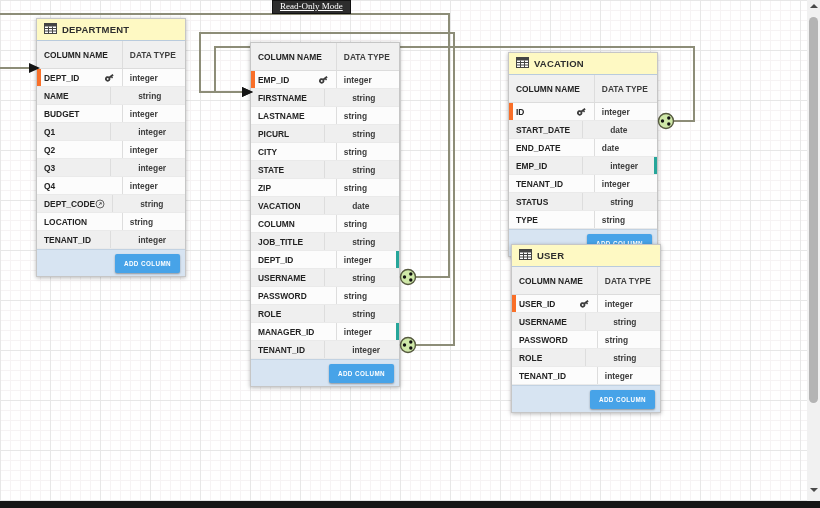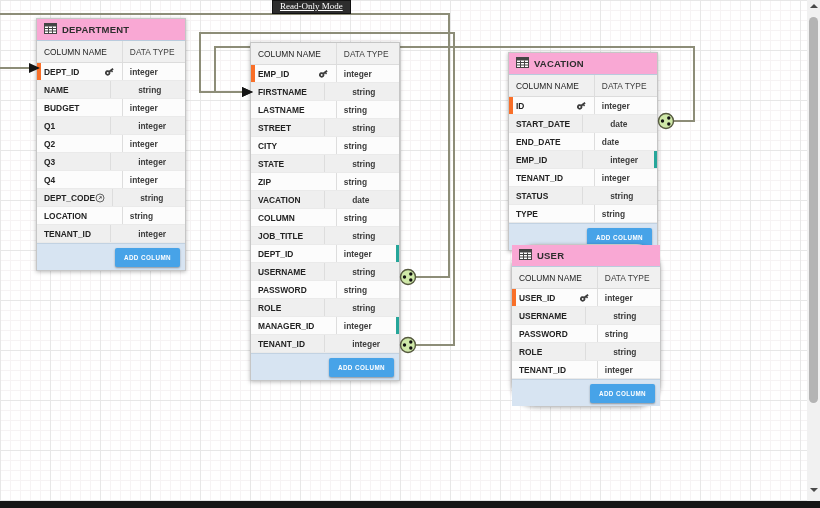--- a/index.html
+++ b/index.html
@@ -16,26 +16,26 @@
   svg.layer { position:absolute; left:0; top:0; width:820px; height:508px; pointer-events:none; }
   #lines-layer { z-index:1; }
   #markers-layer { z-index:3; }
 
   .table-card {
     position:absolute; z-index:2; background:#fcfcfc;
     border:1px solid #c6c6c6; box-shadow:0 1px 4px rgba(0,0,0,.28);
     font-size:8.5px; color:#2e2e2e;
   }
   .table-header {
-    height:22px; background:#f9a8d4; border-bottom:1px solid #b9cbdd;
+    height:22px; background:#fef9c3; border-bottom:1px solid #b9cbdd;
     display:flex; align-items:center; gap:5px; padding:0 7px;
     font-weight:bold; font-size:9.5px; letter-spacing:.2px; cursor:move;
   }
-  .col-headers { display:flex; height:22px; background:#f0f0f0; border-bottom:1px solid #dcdcdc;
-    font-weight:normal; font-size:7.8px; color:#333;justify-content:center; }
+  .col-headers { display:flex; height:28px; background:#f0f0f0; border-bottom:1px solid #dcdcdc;
+    font-weight:bold; font-size:7.8px; color:#333;justify-content:center; }
   .col-headers .cell { display:flex; align-items:center; }
   .row { display:flex; height:18px; background:#fcfcfc; border-bottom:1px solid #eaeaea; position:relative; cursor:pointer;font-weight:bold; }
   .row.alt { background:#efefef;gap:20px; }
   .row.pk::before { content:''; position:absolute; left:0; top:0; bottom:0; width:4px; background:var(--orange); }
   .row.fk::after  { content:''; position:absolute; right:0; top:0; bottom:0; width:3px; background:var(--teal); }
   .cell { display:flex; align-items:center; }
   .cell.name { width:58%; border-right:1px solid #ddd; padding-left:7px; font-size:8.4px; color:#222; }
   .cell.type { width:42%; padding-left:7px; color:#3d3d3d; font-size:8.4px; }
   .cell.name .row-icon { margin-left:auto; margin-right:7px; display:flex; }
   .table-footer { height:27px; background:#d7e4f2; border-top:1px solid #c2d2e2;
@@ -181,21 +181,21 @@
             <div class="cell type">string</div>
           </div>
           <div class="row">
             <div class="cell name">
               <span>LASTNAME</span>
             </div>
             <div class="cell type">string</div>
           </div>
           <div class="row alt">
             <div class="cell name">
-              <span>STREET</span>
+              <span>PICURL</span>
             </div>
             <div class="cell type">string</div>
           </div>
           <div class="row">
             <div class="cell name">
               <span>CITY</span>
             </div>
             <div class="cell type">string</div>
           </div>
           <div class="row alt">
@@ -328,21 +328,21 @@
             <div class="cell name">
               <span>TYPE</span>
             </div>
             <div class="cell type">string</div>
           </div>
         </div>
     <div class="table-footer">
       <button class="add-col-btn">ADD COLUMN</button>
     </div>
   </div>
-      <div class="table-card" style="left: 511px; top: 244px; width: 150px; border-radius: 25px;">
+      <div class="table-card" style="left: 511px; top: 244px; width: 150px;">
     <div class="table-header">
       <span class="icon"><svg width="13" height="11" viewBox="0 0 26 22">
               <rect x="1" y="1" width="24" height="20" fill="#fff" stroke="#444" stroke-width="2"></rect>
               <rect x="1" y="1" width="24" height="6" fill="#444"></rect>
               <path d="M1 11h24M1 16h24M9 7v14M17 7v14" stroke="#444" stroke-width="2" fill="none"></path>
             </svg></span>
       <span>USER</span>
     </div>
     <div class="col-headers">
       <div class="cell name">COLUMN NAME</div>

